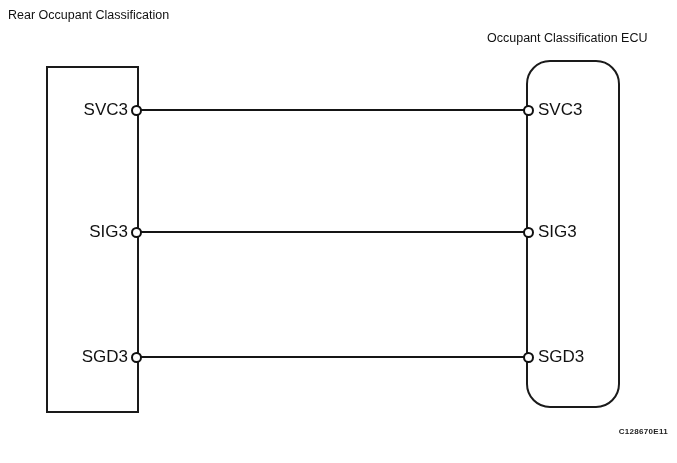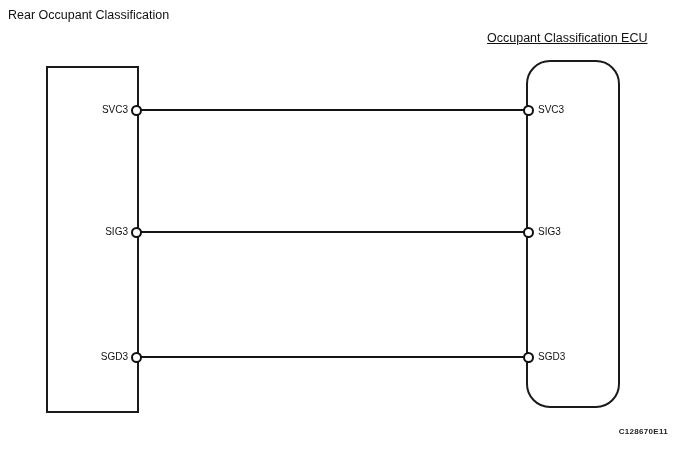--- a/index.html
+++ b/index.html
@@ -17,21 +17,21 @@
     overflow: hidden;
   }
   .component-title {
     position: absolute;
     font-size: 12.5px;
     line-height: 16px;
     color: #111111;
     white-space: nowrap;
   }
   .sensor-title { left: 8px; top: 7px; }
-  .ecu-title { left: 487px; top: 30px; text-decoration: underline; }
+  .ecu-title { left: 487px; top: 30px; }
   .component-box {
     position: absolute;
     border: 2px solid #1a1a1a;
     background: #ffffff;
     box-sizing: border-box;
   }
   .sensor-box {
     left: 46px; top: 66px;
     width: 93px; height: 347px;
   }
@@ -49,21 +49,21 @@
     position: absolute;
     width: 11px;
     height: 11px;
     border: 2px solid #111111;
     border-radius: 50%;
     background: #ffffff;
     box-sizing: border-box;
   }
   .pin-label {
     position: absolute;
-    font-size: 10px;
+    font-size: 17px;
     line-height: 16px;
     color: #111111;
     white-space: nowrap;
   }
   .pin-label.left {
     left: 50px;
     width: 78px;
     text-align: right;
   }
   .pin-label.right {

